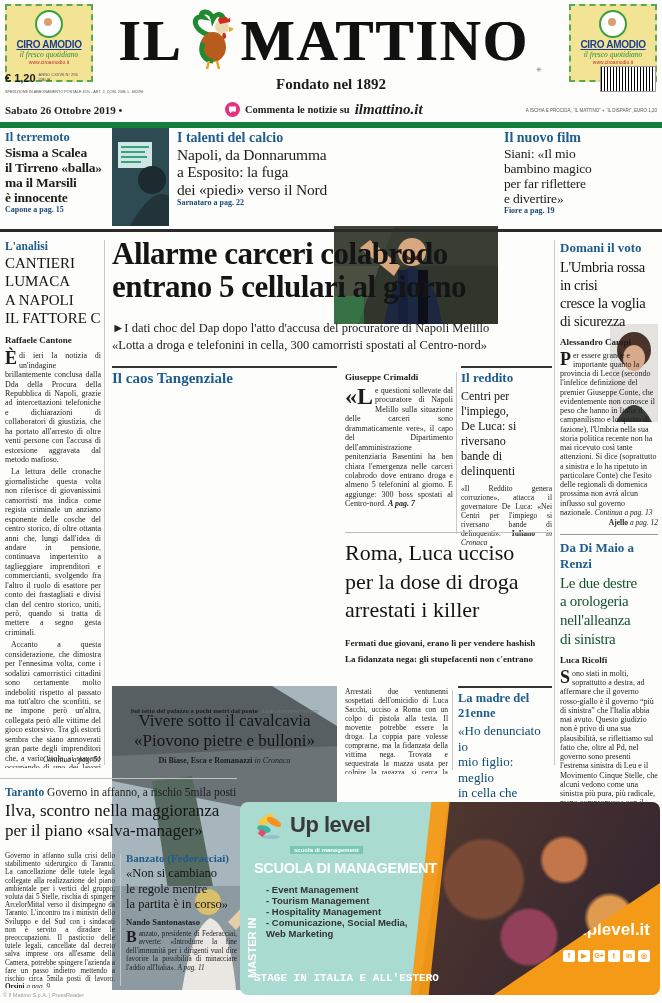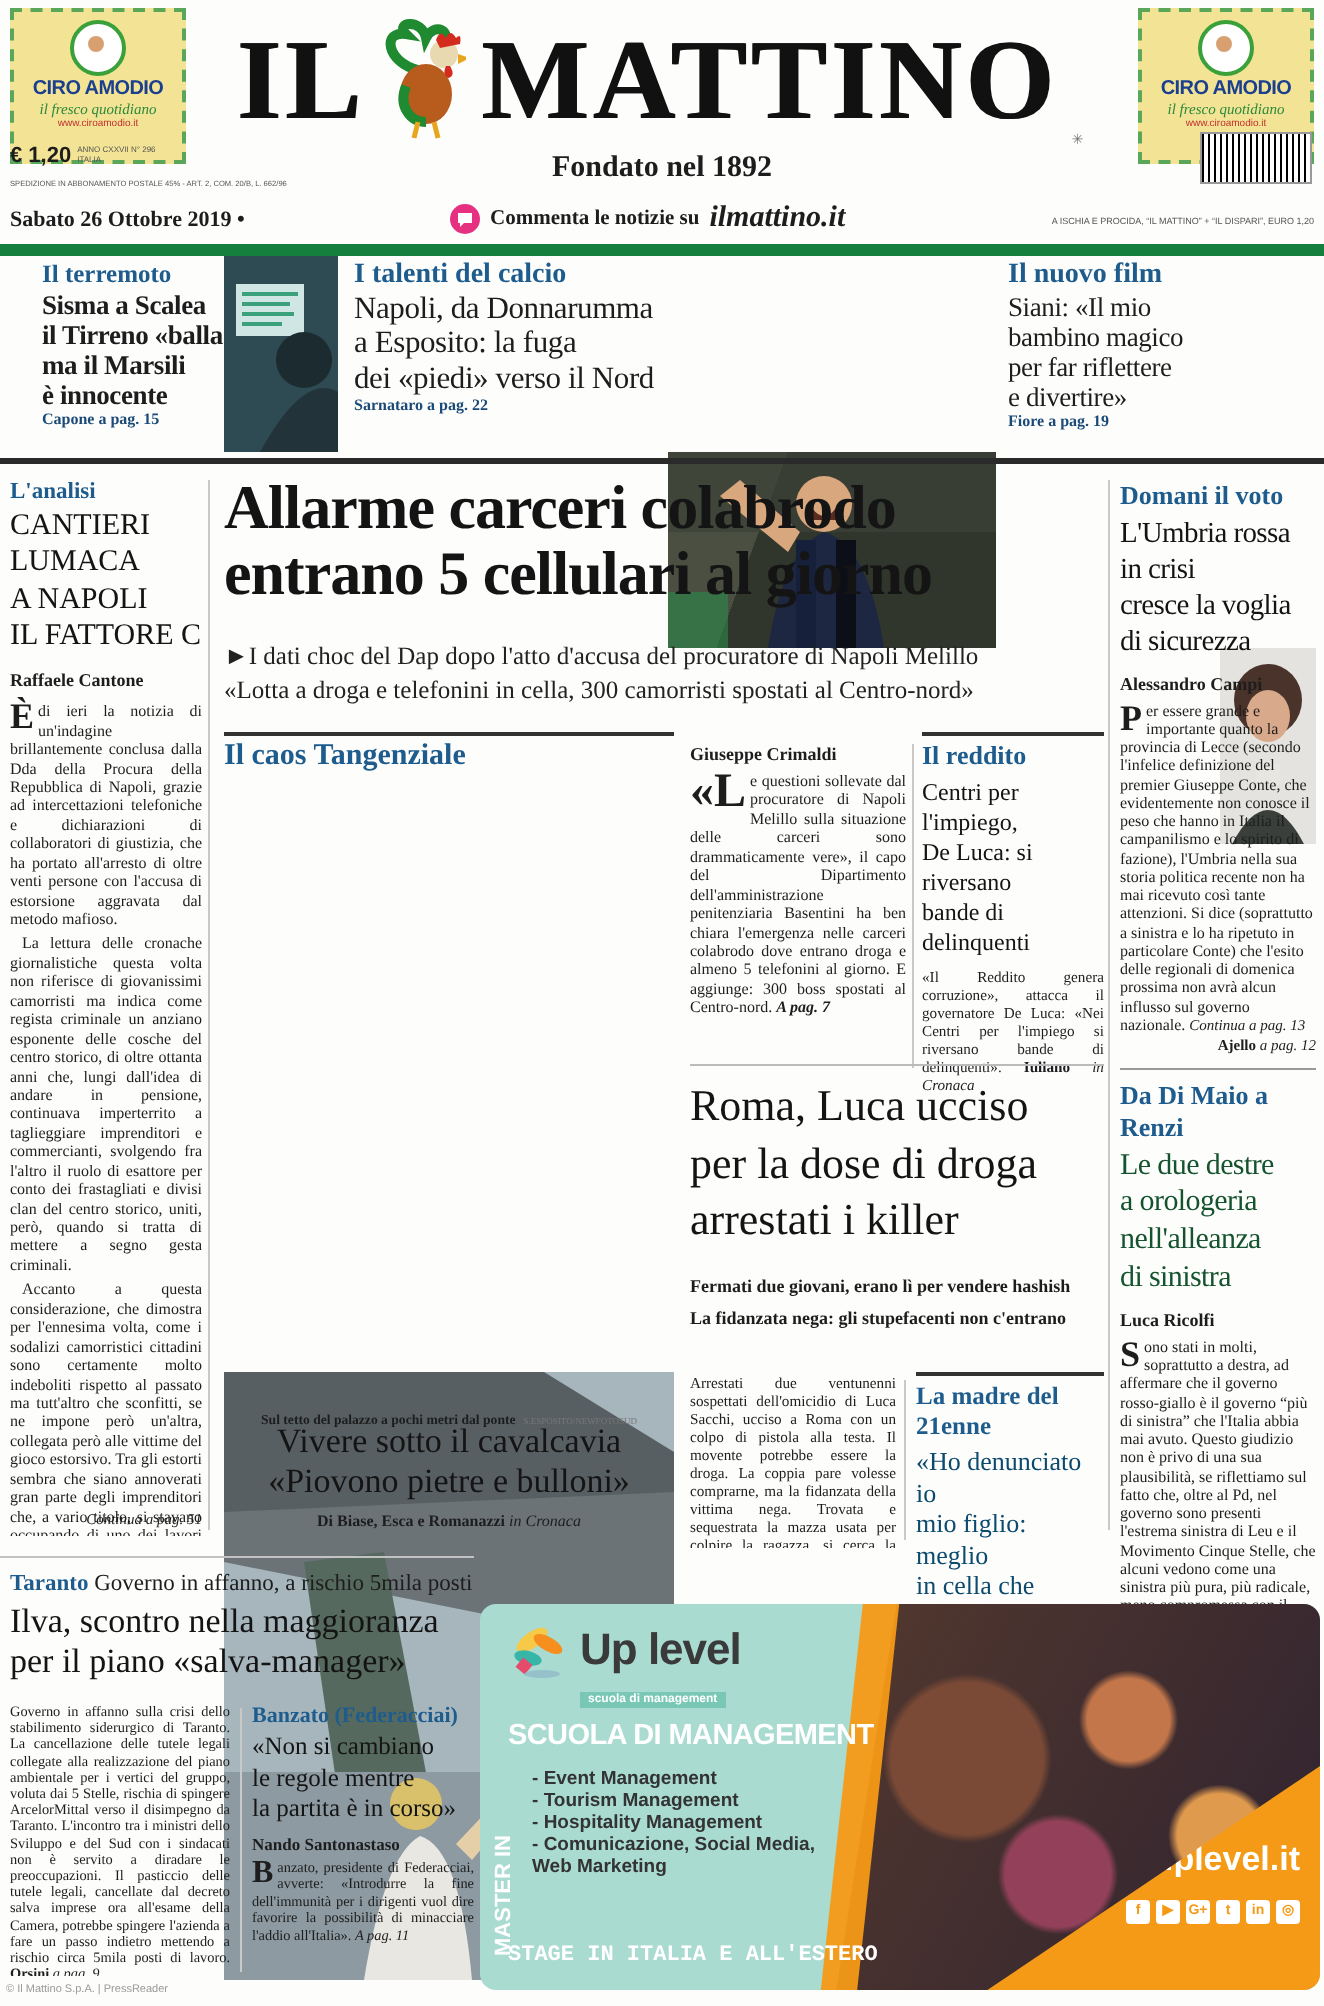--- a/index.html
+++ b/index.html
@@ -12,21 +12,21 @@
   .hl{font-weight:bold;color:#141414;}
   .dc{float:left;font-weight:bold;padding-right:2px;}
   .rule{background:#2a2a2a;}
   .grule{background:#c2c2c2;}
   .vline{background:#c9c9c9;width:1px;}
   .ref{font-style:italic;}
   .bname{font-weight:bold;font-style:normal;}
   .photo{overflow:hidden;position:relative;background:#8d9aa4;}
   
   .ciroad{background:#f3e394;border:2px dashed #5aa75a;text-align:center;padding-top:4px;box-sizing:border-box;}
-  .ciroad .nm{color:#1a3f8f;font-weight:bold;font-size:10px;font-family:"Liberation Sans",sans-serif;letter-spacing:-0.3px;}
+  .ciroad .nm{color:#1a3f8f;font-weight:bold;font-size:10px;font-family:"Liberation Sans",sans-serif;letter-spacing:-0.3px;text-decoration:underline;}
   .ciroad .tg{color:#2c8a3c;font-style:italic;font-size:7.5px;}
   .ciroad .ur{color:#c03030;font-size:5px;font-family:"Liberation Sans",sans-serif;}
   .cirologo{width:24px;height:24px;border-radius:50%;background:#fff;border:2px solid #3aa13a;margin:0 auto 1px;position:relative;}
   .cirologo::after{content:"";position:absolute;left:7px;top:6px;width:8px;height:8px;border-radius:50%;background:#d8a070;}
   .mast{font-weight:bold;color:#111;font-size:57px;letter-spacing:2px;text-shadow:0.7px 0 0 #111;line-height:1;}
   .barcode{background:repeating-linear-gradient(90deg,#000 0 1px,#fff 1px 3px);border:1px solid #999;}
   .tiny{font-size:4.5px;color:#555;font-family:"Liberation Sans",sans-serif;line-height:1.25;}
   .ts-h{font-size:13.5px;font-weight:bold;line-height:1.12;letter-spacing:-0.2px;}
   .ts-r{font-size:8px;font-weight:bold;color:#1b4a77;}
   
@@ -88,21 +88,21 @@
       <svg width="15" height="15" viewBox="0 0 15 15">
         <circle cx="7.5" cy="7.5" r="7.5" fill="#e5317f"></circle>
         <path d="M4 4.5 h7 v5 h-4 l-2 2 v-2 h-1 z" fill="#fff"></path>
       </svg>
       <span style="font-weight:bold;font-size:10.5px;">Commenta le notizie su</span>
       <span style="font-weight:bold;font-style:italic;font-size:15px;">ilmattino.it</span>
     </span>
     <span class="abs tiny" style="right:5px;top:8px;">A ISCHIA E PROCIDA, “IL MATTINO” + “IL DISPARI”, EURO 1,20</span>
   </div>
 
-  <div class="abs" style="left:21px;top:130px;width:104px;">
+  <div class="abs" style="left:5px;top:130px;width:104px;">
     <div class="kick" style="font-size:12.5px;">Il terremoto</div>
     <div class="ts-h pre">Sisma a Scalea
 il Tirreno «balla»
 ma il Marsili
 è innocente</div>
     <div class="ts-r">Capone a pag. 15</div>
   </div>
   <div class="abs photo" style="left:112px;top:128px;width:57px;height:98px;background:#2e4a52;">
     <svg width="57" height="98">
       <rect x="6" y="14" width="34" height="26" fill="#cfe6e4"></rect>

